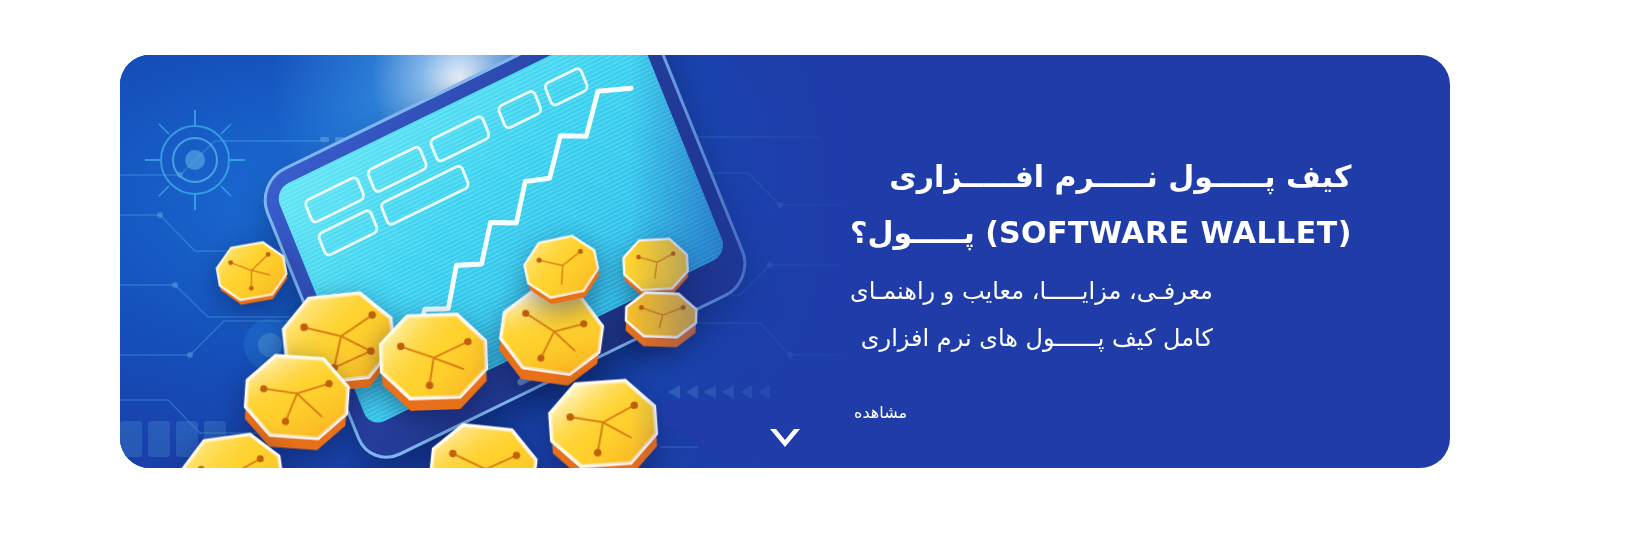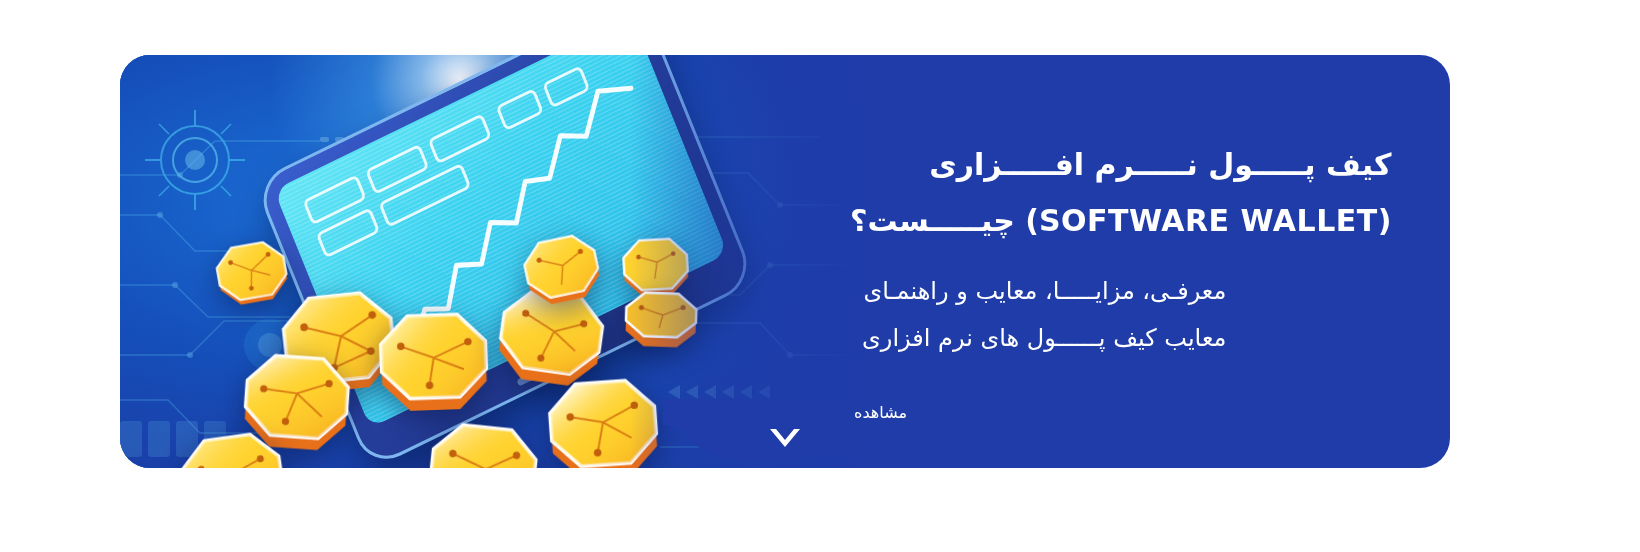--- a/index.html
+++ b/index.html
@@ -135,21 +135,21 @@
     margin: 0 0 8px 0;
     direction: rtl;
     max-width: 560px;
   }
   .headline .en { letter-spacing: .5px; }
   .subline {
     color: #ffffff;
     font-size: 24px;
     font-weight: normal;
     line-height: 1.95;
-    margin: 12px;
+    margin: 0;
     direction: rtl;
     max-width: 560px;
   }
 
   
   .view-tab {
     position: absolute;
     left: 50%;
     transform: translateX(-50%);
     bottom: -1px;
@@ -521,25 +521,25 @@
             </g>
         </svg>
       </div>
 
       <div class="art-fade"></div>
     </div>
 
     <div class="content">
       <h2 class="headline">
         <span>کیف پـــــول نـــــرم افـــــزاری</span><br>
-        <span class="en">(SOFTWARE WALLET) چیـــــست؟</span>
+        <span class="en">(SOFTWARE WALLET) پـــــول؟</span>
       </h2>
       <p class="subline">
         <span>معرفـی، مزایـــــا، معایب و راهنمـای</span><br>
-        <span>معایب کیف پــــــول های  نرم افزاری</span>
+        <span>کامل کیف پــــــول های  نرم افزاری</span>
       </p>
     </div>
 
     <div class="view-tab">
       <svg class="tab-shape" viewBox="0 0 244 70" preserveAspectRatio="none" xmlns="http://www.w3.org/2000/svg">
         <path d="M0 0 H244 V26 C244 26 232 26 224 34 C210 48 196 62 160 62 H84 C48 62 34 48 20 34 C12 26 0 26 0 26 Z" fill="#1f3ca9"></path>
       </svg>
       <div class="view-label">مشاهده</div>
       <div class="chev">
         <svg viewBox="0 0 34 22" xmlns="http://www.w3.org/2000/svg">

